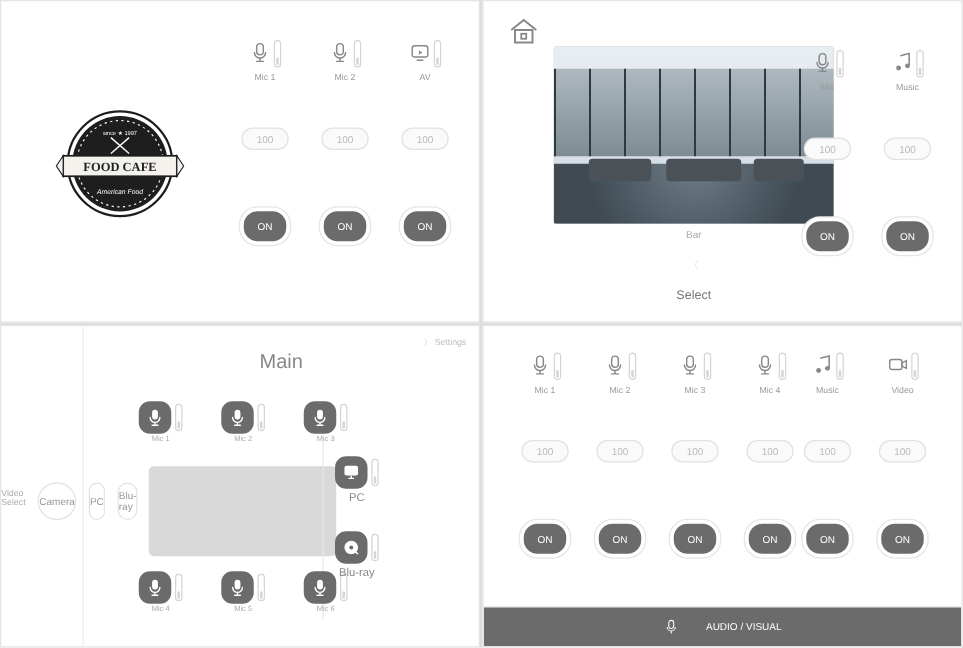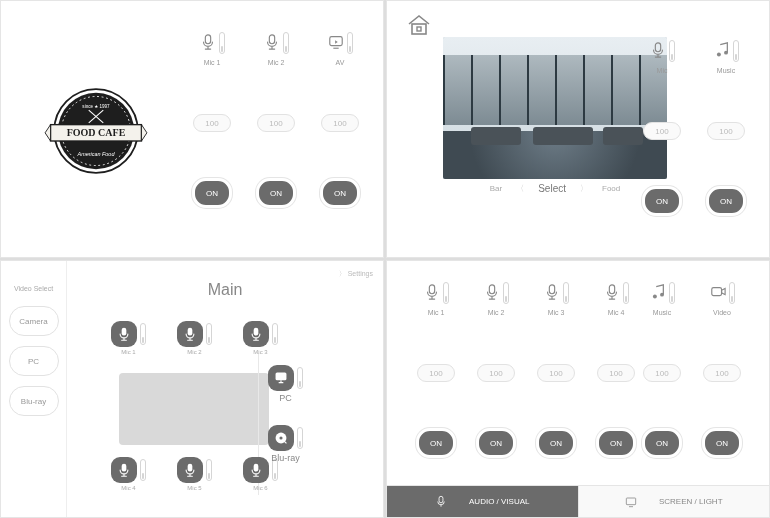--- a/index.html
+++ b/index.html
@@ -45,21 +45,21 @@
   .chev {
     width: 30px; height: 12px;
     display: flex; align-items: center; justify-content: center;
     cursor: pointer;
   }
   .chev svg { width: 14px; height: 8px; }
   .valpill {
     width: 38px; height: 18px; border-radius: 10px;
     border: 1px solid #e2e2e2; background: #fafafa;
     display: flex; align-items: center; justify-content: center;
-    font-size: 8px; color: #bbb; margin-top: 12px;
+    font-size: 8px; color: #bbb;
   }
   .onbtn {
     width: 40px; height: 30px; border-radius: 14px;
     background: #6b6b6b; border: 3px solid #fff;
     box-shadow: 0 0 0 1px #e5e5e5;
     color: #fff; font-size: 8px;
     display: flex; align-items: center; justify-content: center;
     cursor: pointer;
   }
   .bar {
@@ -96,33 +96,33 @@
   }
   .p2-photo {
     position: absolute; left: 56px; top: 36px;
     width: 224px; height: 142px;
     background: #b7c2c9; border-radius: 2px;
     overflow: hidden;
   }
   .p2-nav {
     position: absolute; left: 56px; top: 182px; width: 224px;
     display: flex; align-items: center; justify-content: center; gap: 14px;
-    font-size: 8px; color: #aaa;
+    font-size: 8px; color: #aaa; flex-direction: column;
   }
   .p2-nav .arrow { cursor: pointer; color: #ccc; }
   .p2-cols {
     position: absolute; right: 20px; top: 38px;
     display: flex; gap: 18px;
   }
 
   
   .p3-side {
     position: absolute; left: 0; top: 0; bottom: 0; width: 66px;
     border-right: 1px solid #eee;
-    display: flex; flex-direction: column; align-items: center;
+    display: flex; flex-direction: row; align-items: center;
     padding-top: 24px; gap: 10px;
   }
   .p3-side .hdr { font-size: 7px; color: #aaa; margin-bottom: 4px; }
   .pillbtn {
     width: 50px; height: 30px; border-radius: 16px;
     border: 1px solid #e2e2e2; background: #fff;
     display: flex; align-items: center; justify-content: center;
     font-size: 8px; color: #999; cursor: pointer;
   }
   .p3-settings {
@@ -751,23 +751,16 @@
         </div>
     </div>
     <div class="p4-tabs">
       <div class="tab active">
         <svg viewBox="0 0 18 20" width="12" height="13">
             <rect x="6" y="2" width="6" height="10" rx="3" fill="none" stroke="#fff" stroke-width="1.3"></rect>
             <path d="M4 10a5 5 0 0 0 10 0M9 15v3" stroke="#fff" stroke-width="1.3" fill="none"></path>
           </svg>
         <span>AUDIO / VISUAL</span>
       </div>
-      <div class="tab">
-        <svg viewBox="0 0 18 18" width="12" height="12">
-            <rect x="2" y="3" width="14" height="10" rx="1" fill="none" stroke="#888" stroke-width="1.2"></rect>
-            <path d="M6 16h6" stroke="#888" stroke-width="1.2"></path>
-          </svg>
-        <span>SCREEN / LIGHT</span>
-      </div>
     </div>
   </div>
 
 </div>
 
 </body></html>

